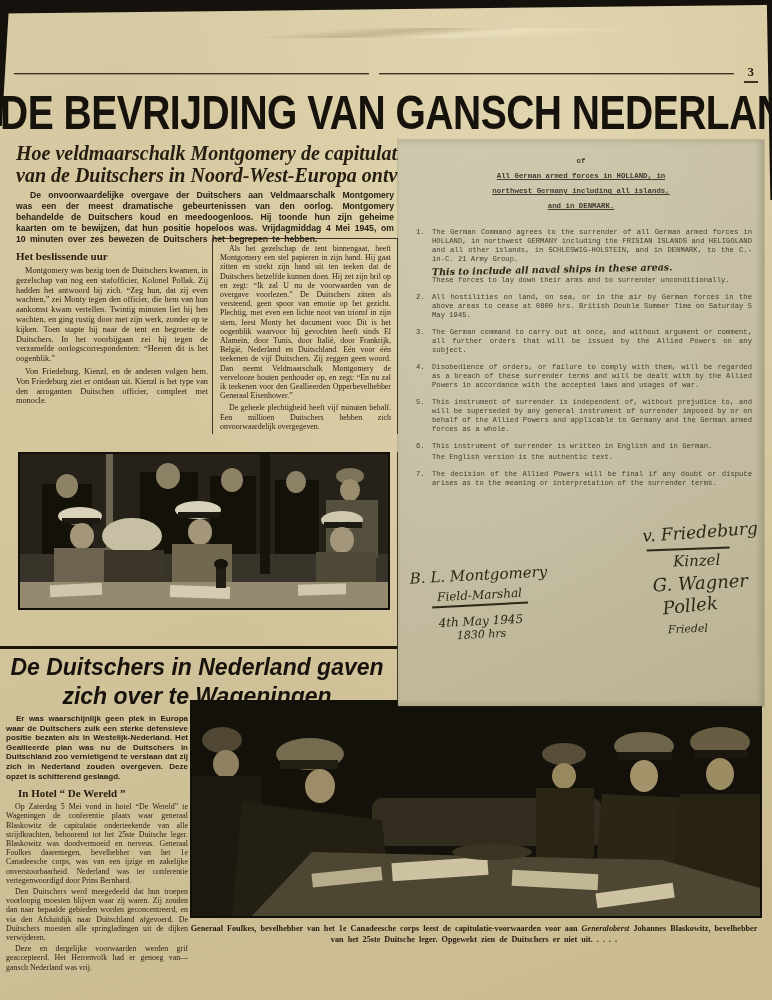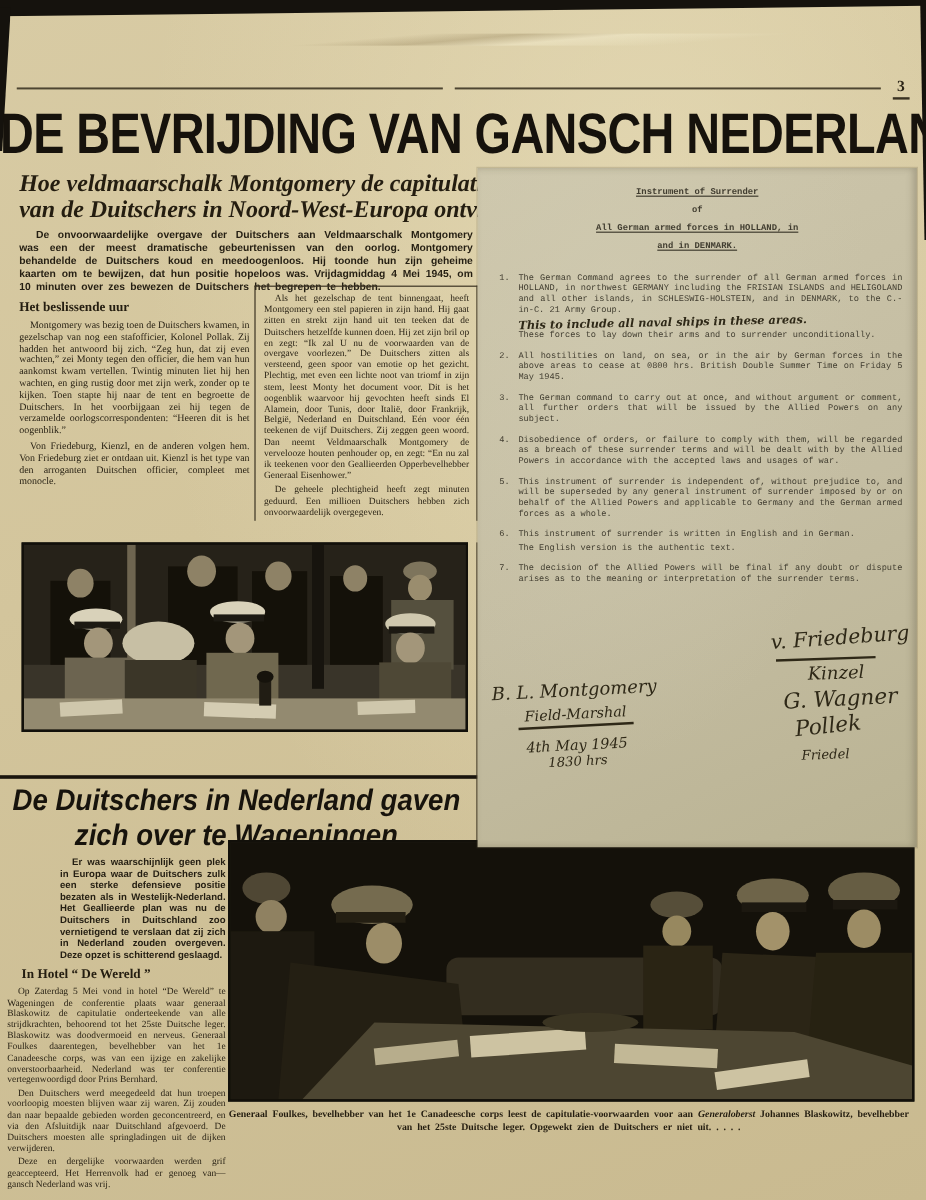--- a/index.html
+++ b/index.html
@@ -65,21 +65,21 @@
   .vert-rule { left:397px; top:452px; width:1px; height:262px; background:#3c3424; }
 
   
   .headline2 { left:0; top:652px; width:394px; text-align:center;
     font-family:"Liberation Sans", sans-serif; font-weight:bold; font-style:italic;
     font-size:23px; line-height:27px; color:#17130c; transform:scaleY(1.08); transform-origin:center top; }
 
   
   .a2col { left:6px; top:714px; width:182px; }
   .a2intro { font-family:"Liberation Sans", sans-serif; font-weight:bold; font-size:8px;
-    line-height:9.6px; text-align:justify; color:#241e12; text-indent:10px;margin-left:44px; }
+    line-height:9.6px; text-align:justify; color:#241e12; text-indent:10px; }
   .a2head { font-weight:bold; font-size:11px; margin:6px 12px 3px; color:#241d10; }
   .a2body { font-size:7.9px; line-height:9.2px; text-align:justify; color:#2a2315; }
   .a2body p { text-indent:9px; margin-bottom:2px; }
 
   
   .doc { left:398px; top:140px; width:366px; height:566px;
     background:
       radial-gradient(ellipse at 30% 20%, rgba(210,205,180,.5), rgba(0,0,0,0) 60%),
       linear-gradient(155deg,#cdc6ab 0%, #c4bda2 55%, #bab393 100%);
     box-shadow:-3px 0 6px rgba(60,50,30,.25) inset, 0 0 0 1px rgba(90,80,55,.2);
@@ -133,21 +133,21 @@
   <div class="abs intro">De onvoorwaardelijke overgave der Duitschers aan Veldmaarschalk Montgomery was een der meest dramatische gebeurtenissen van den oorlog. Montgomery behandelde de Duitschers koud en meedoogenloos. Hij toonde hun zijn geheime kaarten om te bewijzen, dat hun positie hopeloos was. Vrijdagmiddag 4 Mei 1945, om 10 minuten over zes bewezen de Duitschers het begrepen te hebben.</div>
   <div class="abs sect-head">Het beslissende uur</div>
 
   <div class="abs bodycol col1">
     <p>Montgomery was bezig toen de Duitschers kwamen, in gezelschap van nog een stafofficier, Kolonel Pollak. Zij hadden het antwoord bij zich. “Zeg hun, dat zij even wachten,” zei Monty tegen den officier, die hem van hun aankomst kwam vertellen. Twintig minuten liet hij hen wachten, en ging rustig door met zijn werk, zonder op te kijken. Toen stapte hij naar de tent en begroette de Duitschers. In het voorbijgaan zei hij tegen de verzamelde oorlogscorrespondenten: “Heeren dit is het oogenblik.”</p>
     <p>Von Friedeburg, Kienzl, en de anderen volgen hem. Von Friedeburg ziet er ontdaan uit. Kienzl is het type van den arroganten Duitschen officier, compleet met monocle.</p>
   </div>
 
   <div class="abs bodycol col2">
     <p>Als het gezelschap de tent binnengaat, heeft Montgomery een stel papieren in zijn hand. Hij gaat zitten en strekt zijn hand uit ten teeken dat de Duitschers hetzelfde kunnen doen. Hij zet zijn bril op en zegt: “Ik zal U nu de voorwaarden van de overgave voorlezen.” De Duitschers zitten als versteend, geen spoor van emotie op het gezicht. Plechtig, met even een lichte noot van triomf in zijn stem, leest Monty het document voor. Dit is het oogenblik waarvoor hij gevochten heeft sinds El Alamein, door Tunis, door Italië, door Frankrijk, België, Nederland en Duitschland. Eén voor één teekenen de vijf Duitschers. Zij zeggen geen woord. Dan neemt Veldmaarschalk Montgomery de vervelooze houten penhouder op, en zegt: “En nu zal ik teekenen voor den Geallieerden Opperbevelhebber Generaal Eisenhower.”</p>
-    <p>De geheele plechtigheid heeft zegt minuten geduurd. Een millioen Duitschers hebben zich onvoorwaardelijk overgegeven.</p>
+    <p>De geheele plechtigheid heeft vijf minuten behalf. Een millioen Duitschers hebben zich onvoorwaardelijk overgegeven.</p>
   </div>
 
   <div class="abs photo photo1">
     <svg width="368" height="154" viewBox="0 0 368 154">
       <rect width="368" height="154" fill="#393429"></rect>
       <rect width="368" height="100" fill="#262219"></rect>
       <rect x="86" y="0" width="7" height="104" fill="#6e6550"></rect>
       <rect x="240" y="0" width="10" height="120" fill="#17140e"></rect>
 
       <g fill="#141109">
@@ -245,38 +245,38 @@
       <rect x="120" y="168" width="70" height="14" fill="#b7ad8c" transform="rotate(-6 155 175)"></rect>
       <rect x="404" y="186" width="78" height="15" fill="#cdc3a2" transform="rotate(-8 443 193)"></rect>
       <ellipse cx="300" cy="150" rx="40" ry="8" fill="#3a3422"></ellipse>
     </svg>
   </div>
 
   <div class="abs caption2"><span>Generaal Foulkes, bevelhebber van het 1e Canadeesche corps leest de capitulatie-voorwaarden voor aan </span><i>Generaloberst</i><span> Johannes Blaskowitz, bevelhebber van het 25ste Duitsche leger. Opgewekt zien de Duitschers er niet uit. . . . .</span></div>
 
   <div class="abs doc">
     <div class="doc-title">
-      <div><span class="ul">Instrument of Surrender</span></div>
       <div><span>of</span></div>
       <div><span class="ul">All German armed forces in HOLLAND, in</span></div>
+      <div><span class="ul">northwest Germany including all islands,</span></div>
       <div><span class="ul">and in DENMARK.</span></div>
     </div>
     <div class="clauses">
       <div class="clause">
         <span class="cnum">1.</span>
         <div>
           <div class="ctext">The German Command agrees to the surrender of all German armed forces in HOLLAND, in northwest GERMANY including the FRISIAN ISLANDS and HELIGOLAND and all other islands, in SCHLESWIG-HOLSTEIN, and in DENMARK, to the C.-in-C. 21 Army Group.</div>
           <div class="hand hand-insert">This to include all naval ships in these areas.</div>
           <div class="ctext2">These forces to lay down their arms and to surrender unconditionally.</div>
         </div>
       </div>
       <div class="clause">
         <span class="cnum">2.</span>
         <div>
-            <div class="ctext">All hostilities on land, on sea, or in the air by German forces in the above areas to cease at 0800 hrs. British Double Summer Time on Friday 5 May 1945.</div>
+            <div class="ctext">All hostilities on land, on sea, or in the air by German forces in the above areas to cease at 0800 hrs. British Double Summer Time on Saturday 5 May 1945.</div>
           </div>
       </div>
       <div class="clause">
         <span class="cnum">3.</span>
         <div>
             <div class="ctext">The German command to carry out at once, and without argument or comment, all further orders that will be issued by the Allied Powers on any subject.</div>
           </div>
       </div>
       <div class="clause">
         <span class="cnum">4.</span>

